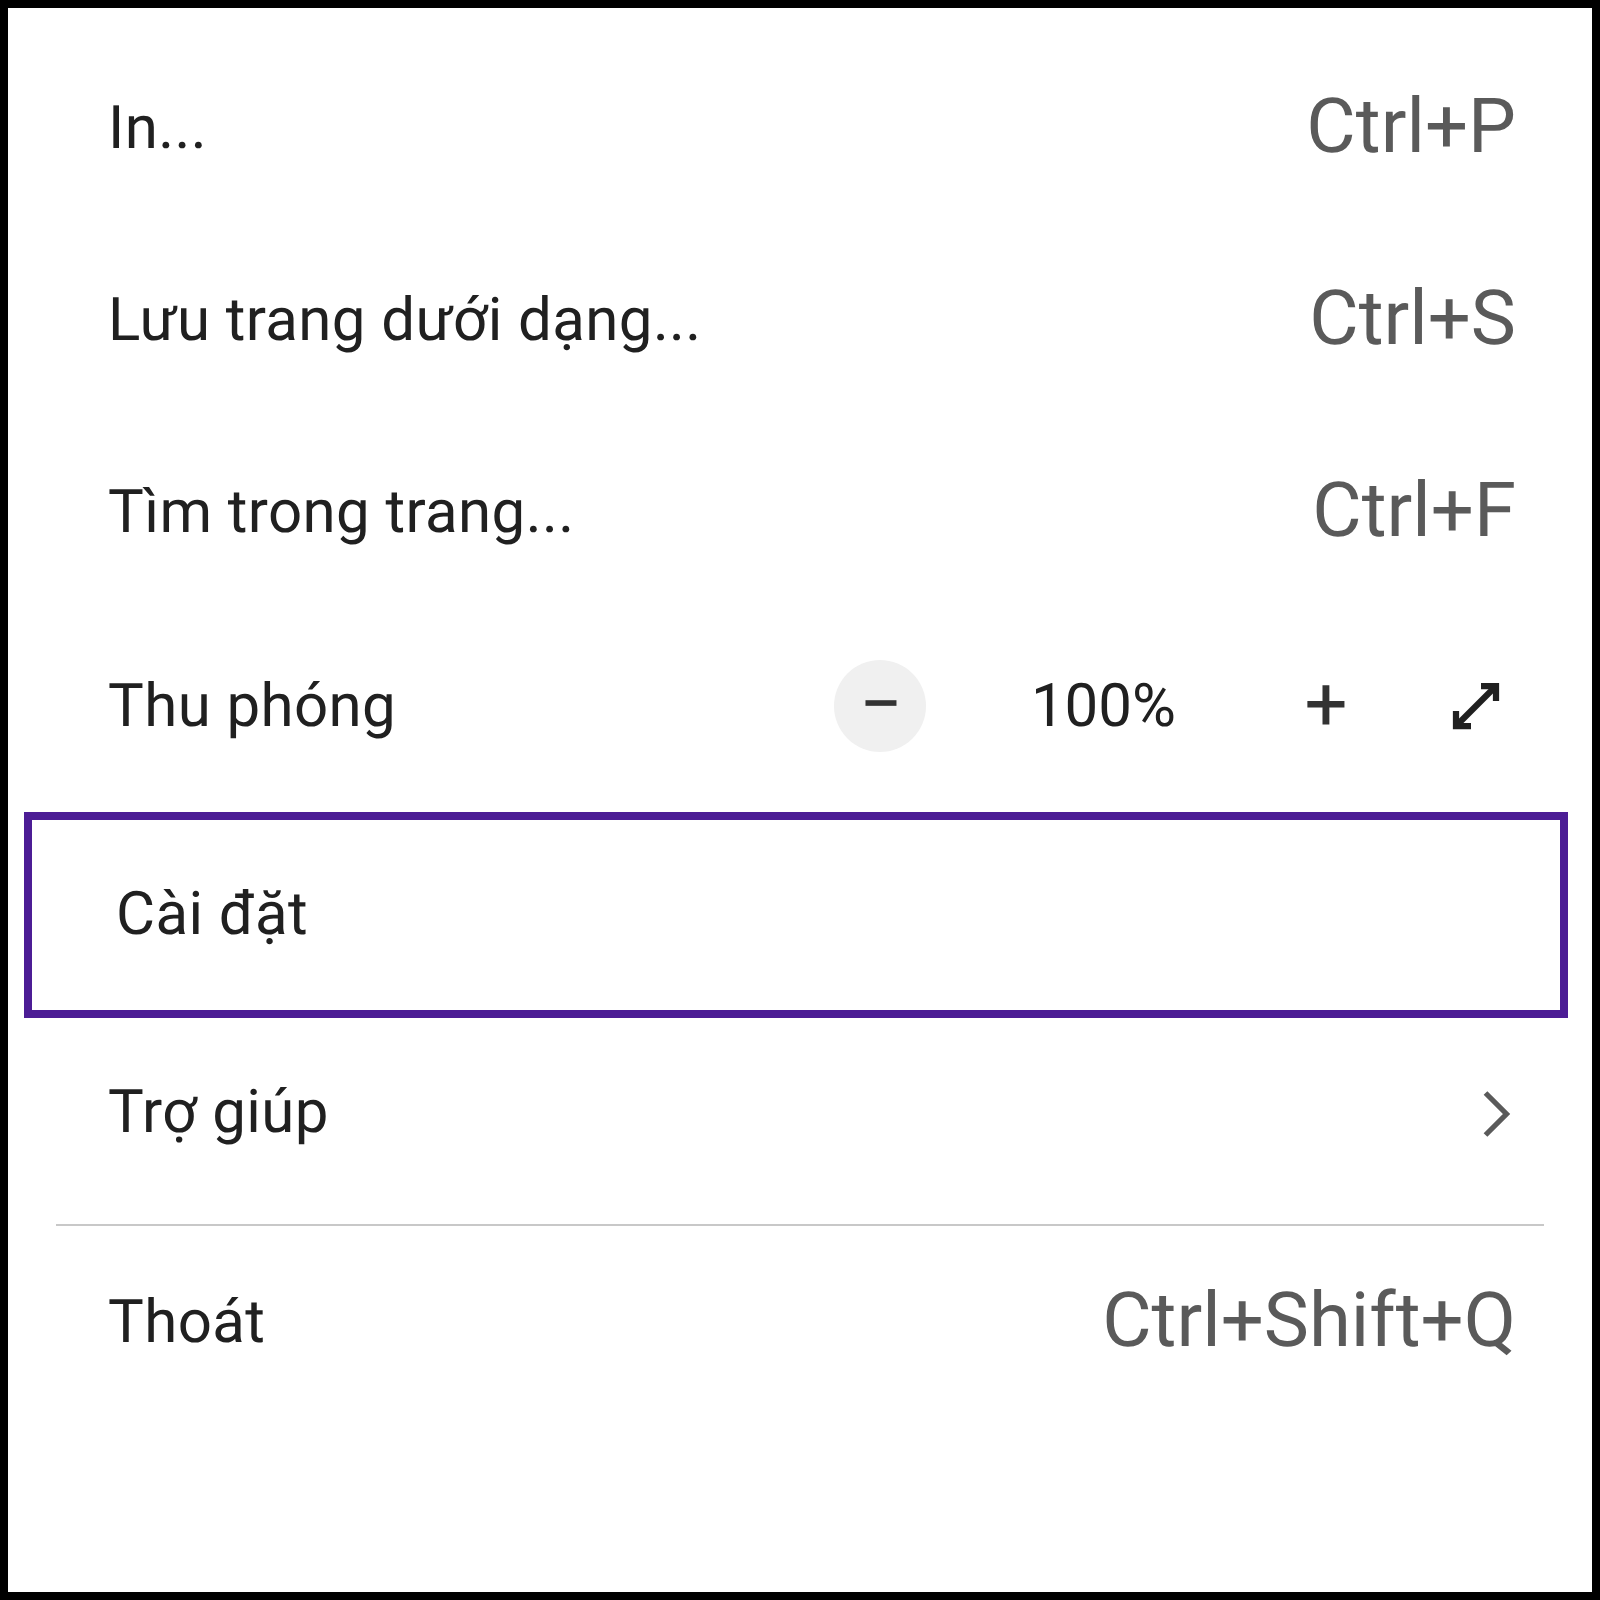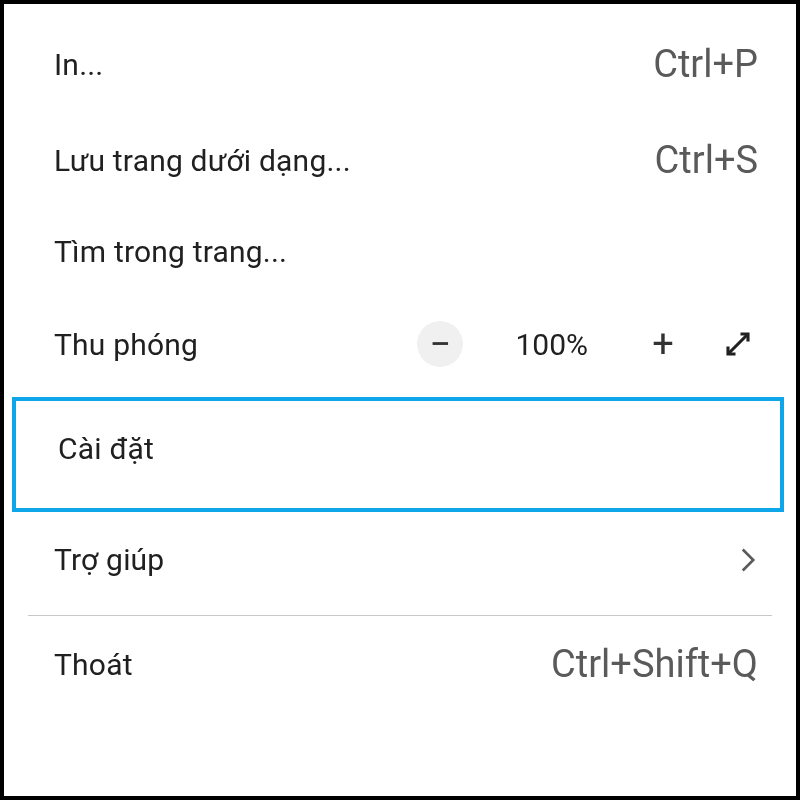--- a/index.html
+++ b/index.html
@@ -21,23 +21,23 @@
     .menu-item {
       display: flex;
       align-items: center;
       justify-content: space-between;
       padding: 26px 38px 26px 50px;
       font-size: 30px;
       color: #202020;
       cursor: pointer;
     }
     .menu-item.highlighted {
-      border: 4px solid #0ea5e9;
+      border: 4px solid #4c1d95;
       margin: 4px 12px 4px 8px;
-      padding: 30px 30px 42px 42px;
+      padding: 30px 30px 30px 42px;
     }
     .menu-label {
       color: #202020;
       letter-spacing: 0.2px;
     }
     .menu-shortcut {
       color: #5a5a5a;
       font-size: 38px;
     }
     .zoom-controls {
@@ -95,20 +95,21 @@
     <span class="menu-shortcut">Ctrl+P</span>
   </div>
 
   <div class="menu-item">
     <span class="menu-label">Lưu trang dưới dạng...</span>
     <span class="menu-shortcut">Ctrl+S</span>
   </div>
 
   <div class="menu-item">
     <span class="menu-label">Tìm trong trang...</span>
+    <span class="menu-shortcut">Ctrl+F</span>
   </div>
 
   <div class="menu-item">
     <span class="menu-label">Thu phóng</span>
     <div class="zoom-controls">
       <div class="zoom-btn minus">
         <span>−</span>
       </div>
       <span class="zoom-value">100%</span>
       <div class="zoom-btn">

